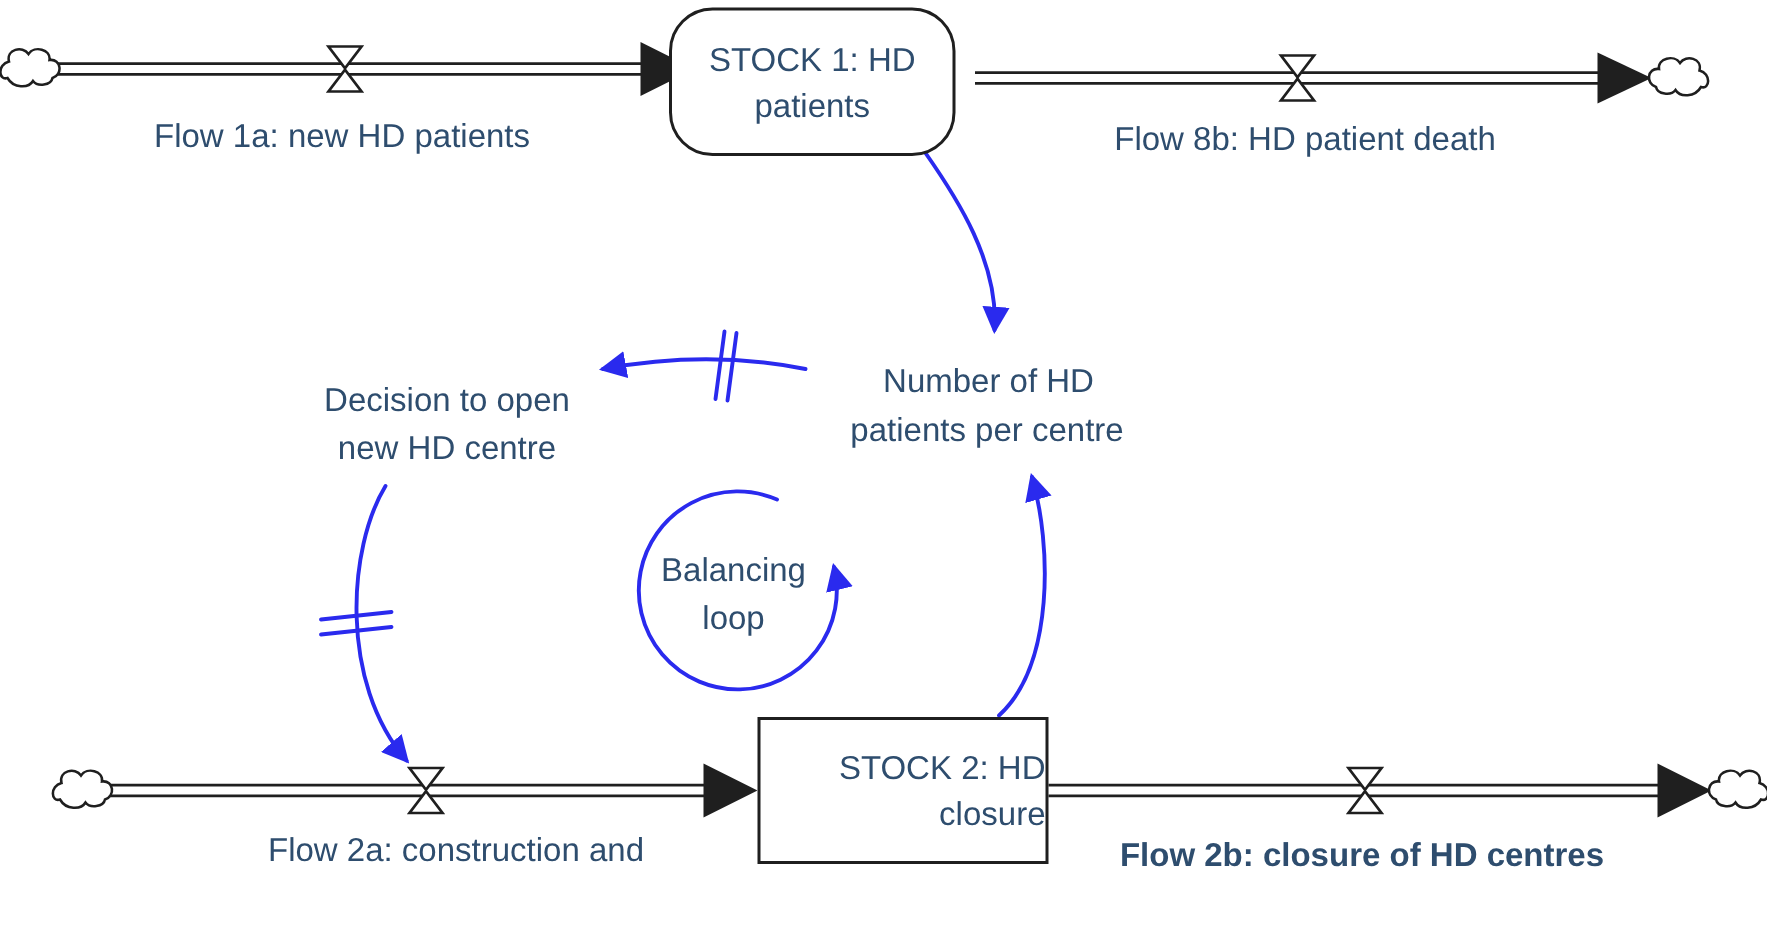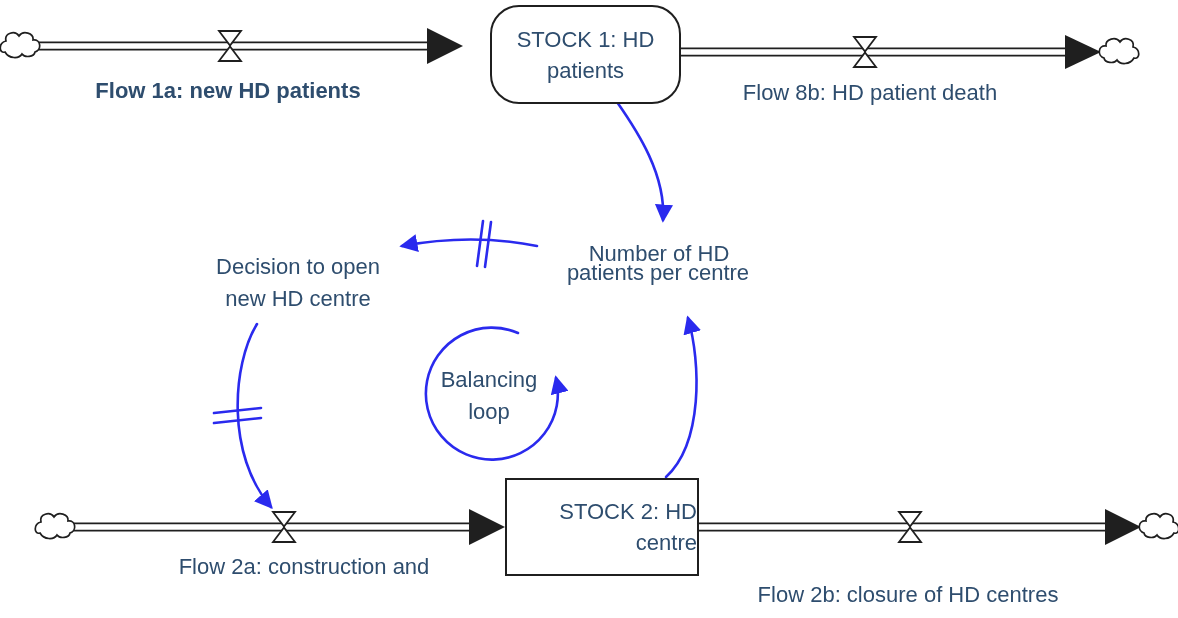--- a/index.html
+++ b/index.html
@@ -84,35 +84,35 @@
       <line class="blue" x1="491" y1="222" x2="485" y2="267"></line>
     </g>
     <g>
       <line class="blue" x1="214" y1="413" x2="261" y2="408"></line>
       <line class="blue" x1="214" y1="423" x2="261" y2="418"></line>
     </g>
 
     <path class="blue" marker-end="url(#arrowBlue)" d="M 518 333 A 66 66 0 1 0 556 378"></path>
   </svg>
 
-  <div class="stock" style="left:490px;top:5px;width:187px;height:95px;border-radius:29px;">
+  <div class="stock" style="left:446px;top:5px;width:187px;height:95px;border-radius:29px;">
     <div>STOCK 1: HD</div>
     <div>patients</div>
   </div>
   <div class="stock" style="left:505px;top:478px;width:190px;height:94px;align-items:flex-end;">
     <div>STOCK 2: HD</div>
-    <div>centre</div>
+    <div>closure</div>
   </div>
 
-  <div class="lbl" style="left:228px;top:78px;font-weight:bold;">Flow 1a: new HD patients</div>
+  <div class="lbl" style="left:228px;top:78px;">Flow 1a: new HD patients</div>
   <div class="lbl" style="left:870px;top:80px;">Flow 8b: HD patient death</div>
   <div class="lbl" style="left:304px;top:554px;">Flow 2a: construction and</div>
-  <div class="lbl" style="left:908px;top:582px;">Flow 2b: closure of HD centres</div>
+  <div class="lbl" style="left:908px;top:557px;font-weight:bold;">Flow 2b: closure of HD centres</div>
 
   <div class="lbl" style="left:659px;top:241px;">Number of HD</div>
-  <div class="lbl" style="left:658px;top:260px;">patients per centre</div>
+  <div class="lbl" style="left:658px;top:274px;">patients per centre</div>
   <div class="lbl" style="left:298px;top:254px;">Decision to open</div>
   <div class="lbl" style="left:298px;top:286px;">new HD centre</div>
 
   <div class="lbl" style="left:489px;top:367px;text-align:right;">Balancing</div>
   <div class="lbl" style="left:489px;top:399px;">loop</div>
 
 </div>
 
 </body></html>

